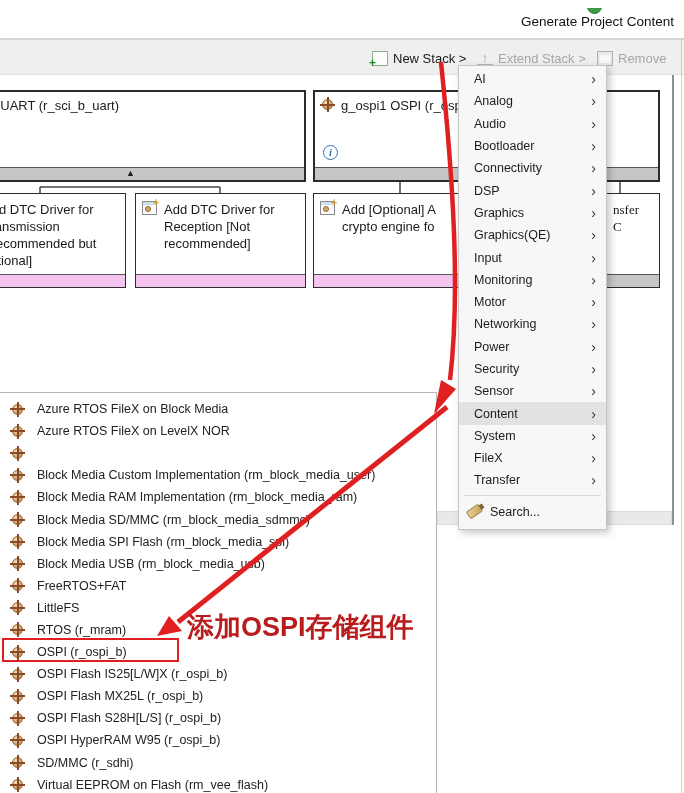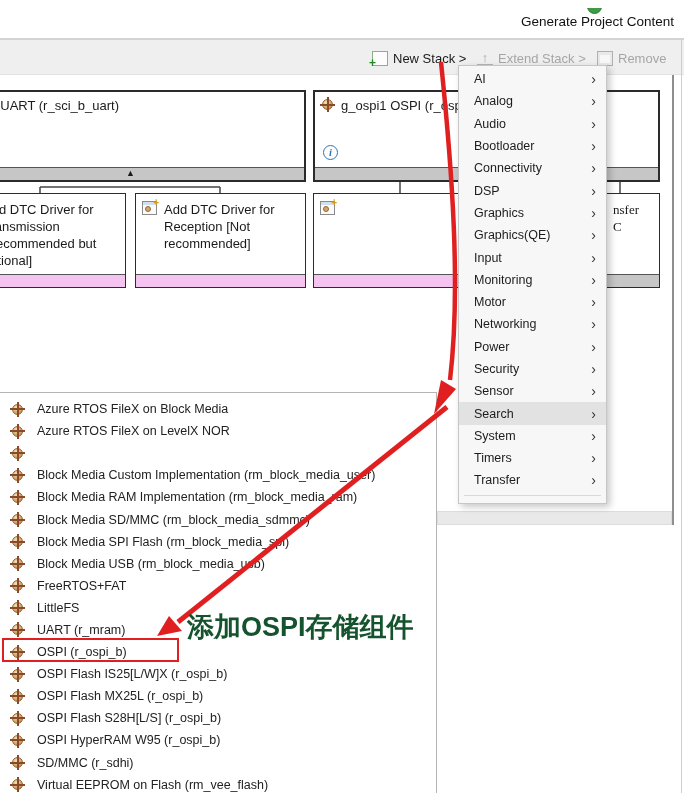--- a/index.html
+++ b/index.html
@@ -73,21 +73,21 @@
   
   .list-panel { position:absolute; left:-8px; top:384px; width:445px; height:402px; background:#ffffff;
     border:1px solid #b5b5b5; padding-top:5px; z-index:20; }
   .list-item { height:22.1px; display:flex; align-items:center; padding-left:18px; font-size:12.5px; color:#222; }
   .list-item .lbl { margin-left:13px; white-space:nowrap; }
   
   .anno-svg { position:absolute; left:0; top:0; width:684px; height:793px; z-index:50; pointer-events:none; }
   .anno-rect { position:absolute; left:2px; top:630px; width:177px; height:24px;
     border:2.5px solid #e02020; z-index:55; pointer-events:none; }
   .anno-text { position:absolute; left:187px; top:601px; font-size:27px; font-weight:bold;
-    color:#14532d; z-index:55; white-space:nowrap; pointer-events:none; }
+    color:#b91c1c; z-index:55; white-space:nowrap; pointer-events:none; }
 </style>
 </head>
 <body>
 
 <div id="screen">
 
   <div class="generate-icon"></div>
   <div class="generate-label">Generate Project Content</div>
   <div class="hdr-divider"></div>
 
@@ -163,20 +163,24 @@
     <div class="child-text" style="left:28px; width:134px;">Add DTC Driver for Reception [Not recommended]</div>
     <div class="bar-pink"></div>
   </div>
 
   <div class="child-box" style="left:313px; top:185px; width:170px; height:95px;">
     <span class="addstack-icon" style="position:absolute; left:6px; top:7px;">
       <span class="tb"></span>
         <span class="dot"></span>
         <span class="sp">+</span>
     </span>
+    <div class="child-text" style="left:28px; width:138px;">
+      <span>Add [Optional] A</span><br>
+      <span>crypto engine fo</span>
+    </div>
     <div class="bar-pink"></div>
   </div>
 
   <div class="child-box" style="left:560px; top:185px; width:100px; height:95px;">
     <div class="child-text" style="left:52px; width:46px;font-family:Liberation Serif, serif;">
       <span>nsfer</span><br>
       <span>C</span>
     </div>
     <div class="bar-gray"></div>
   </div>
@@ -261,21 +265,21 @@
           <span class="v"></span>
         </span>
         <span class="lbl">LittleFS</span>
       </div>
       <div class="list-item">
         <span class="mod-icon">
           <span class="ball"></span>
           <span class="h"></span>
           <span class="v"></span>
         </span>
-        <span class="lbl">UART (r_mram)</span>
+        <span class="lbl">RTOS (r_mram)</span>
       </div>
       <div class="list-item">
         <span class="mod-icon">
           <span class="ball"></span>
           <span class="h"></span>
           <span class="v"></span>
         </span>
         <span class="lbl">OSPI (r_ospi_b)</span>
       </div>
       <div class="list-item">
@@ -385,37 +389,41 @@
         </div>
         <div class="menu-item">
           <span class="lbl">Security</span>
           <span class="submenu-arrow">›</span>
         </div>
         <div class="menu-item">
           <span class="lbl">Sensor</span>
           <span class="submenu-arrow">›</span>
         </div>
         <div class="menu-item highlight">
-          <span class="lbl">Search</span>
+          <span class="lbl">Content</span>
           <span class="submenu-arrow">›</span>
         </div>
         <div class="menu-item">
           <span class="lbl">System</span>
           <span class="submenu-arrow">›</span>
         </div>
         <div class="menu-item">
-          <span class="lbl">Timers</span>
+          <span class="lbl">FileX</span>
           <span class="submenu-arrow">›</span>
         </div>
         <div class="menu-item">
           <span class="lbl">Transfer</span>
           <span class="submenu-arrow">›</span>
         </div>
       </div>
     <div class="menu-sep"></div>
+    <div class="menu-search">
+      <span class="search-icon"></span>
+      <span>Search...</span>
+    </div>
   </div>
 
   <svg class="anno-svg" viewBox="0 0 684 793">
     <path d="M441,54 C452,160 461,280 450,372" stroke="#e02020" stroke-width="4.5" fill="none"></path>
     <polygon points="434,406 456,381 441,372" fill="#e02020"></polygon>
     <path d="M447,399 L178,614" stroke="#e02020" stroke-width="5" fill="none"></path>
     <polygon points="157,628 182,623 169,608" fill="#e02020"></polygon>
   </svg>
   <div class="anno-rect"></div>
   <div class="anno-text">添加OSPI存储组件</div>

